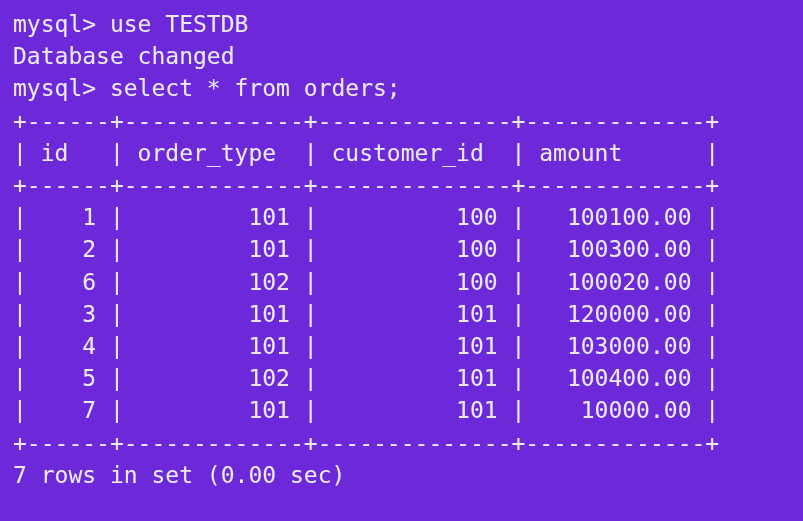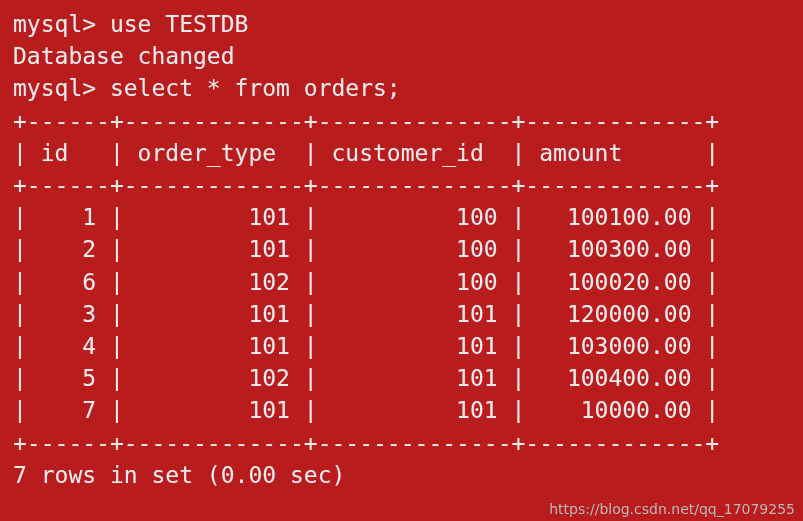--- a/index.html
+++ b/index.html
@@ -4,21 +4,21 @@
 <style>
   html, body {
     margin: 0;
     padding: 0;
     background: #000000;
   }
   #terminal {
     position: relative;
     width: 803px;
     height: 521px;
-    background: #b91c1c;
+    background: #6d28d9;
     overflow: hidden;
     box-sizing: border-box;
   }
   #console-output {
     position: absolute;
     left: 13px;
     top: 8px;
     margin: 0;
     padding: 0;
     font-family: "DejaVu Sans Mono", "Liberation Mono", monospace;
@@ -55,15 +55,14 @@
 |    1 |         101 |          100 |   100100.00 |
 |    2 |         101 |          100 |   100300.00 |
 |    6 |         102 |          100 |   100020.00 |
 |    3 |         101 |          101 |   120000.00 |
 |    4 |         101 |          101 |   103000.00 |
 |    5 |         102 |          101 |   100400.00 |
 |    7 |         101 |          101 |    10000.00 |
 +------+-------------+--------------+-------------+
 7 rows in set (0.00 sec)</pre>
 
-  <div id="watermark">https://blog.csdn.net/qq_17079255</div>
 
 </div>
 
 </body></html>

